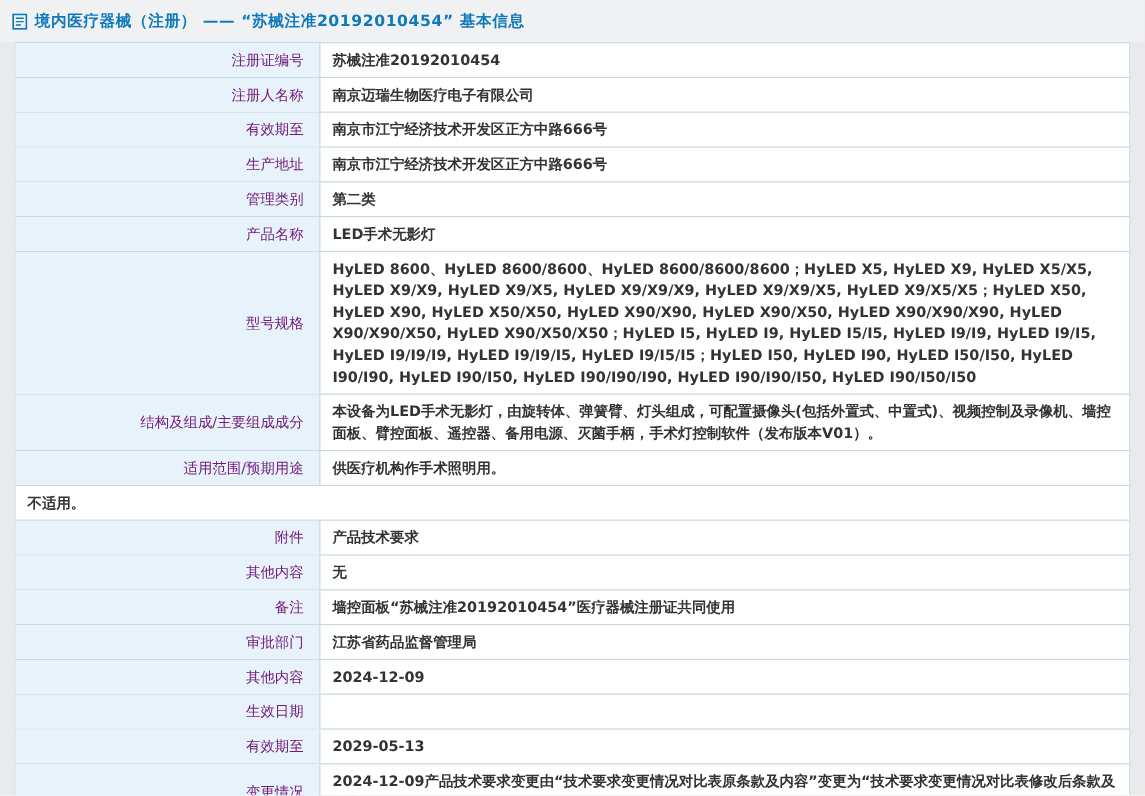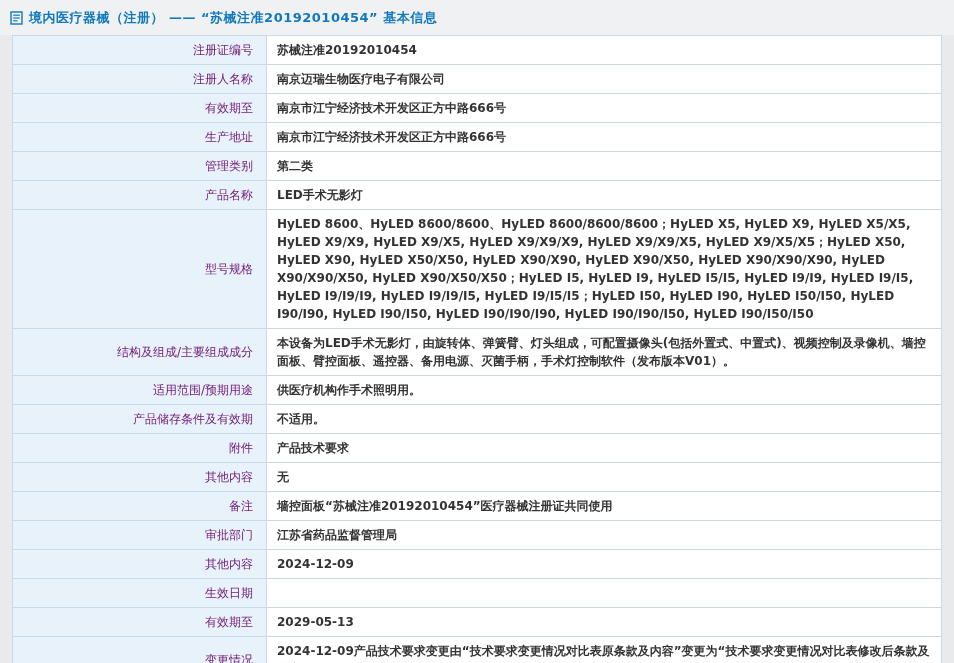--- a/index.html
+++ b/index.html
@@ -118,21 +118,20 @@
     <div class="td label">结构及组成/主要组成成分</div>
     <div class="td value">本设备为LED手术无影灯，由旋转体、弹簧臂、灯头组成，可配置摄像头(包括外置式、中置式)、视频控制及录像机、墙控面板、臂控面板、遥控器、备用电源、灭菌手柄，手术灯控制软件（发布版本V01）。</div>
   </div>
 
   <div class="tr">
     <div class="td label">适用范围/预期用途</div>
     <div class="td value">供医疗机构作手术照明用。</div>
   </div>
 
   <div class="tr">
-    <div class="td label">产品储存条件及有效期</div>
     <div class="td value">不适用。</div>
   </div>
 
   <div class="tr">
     <div class="td label">附件</div>
     <div class="td value">产品技术要求</div>
   </div>
 
   <div class="tr">
     <div class="td label">其他内容</div>

